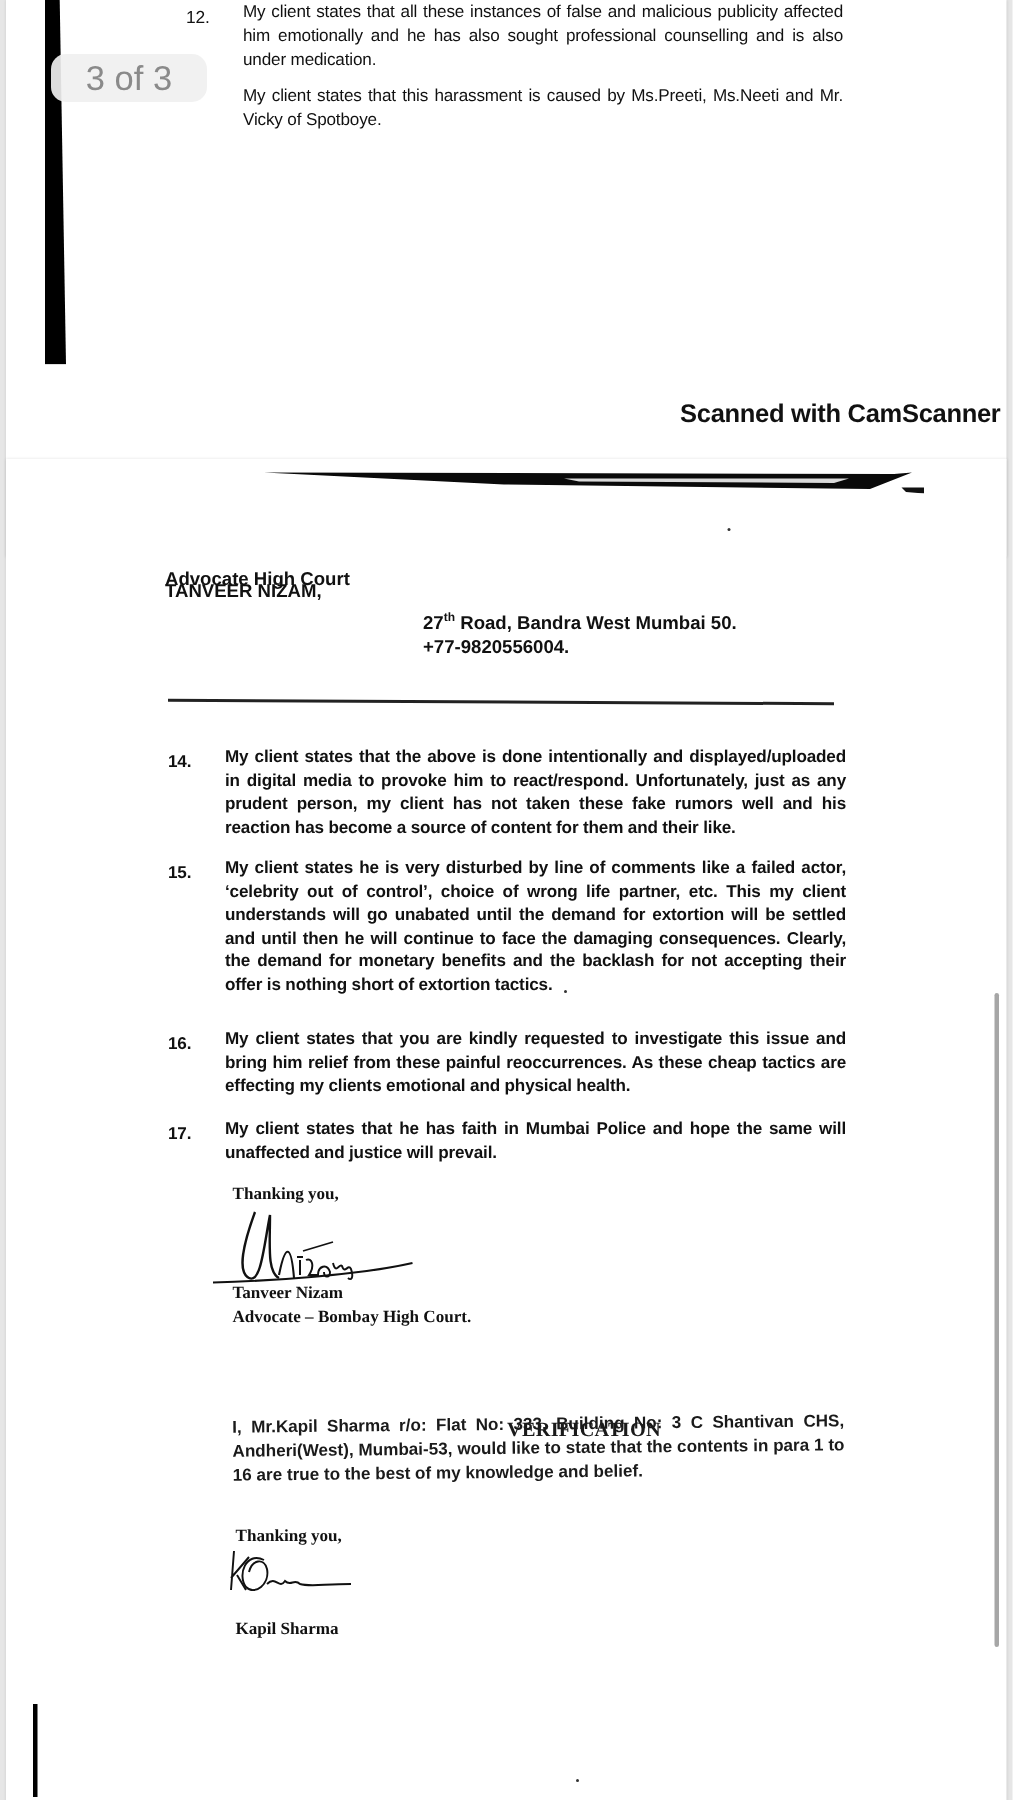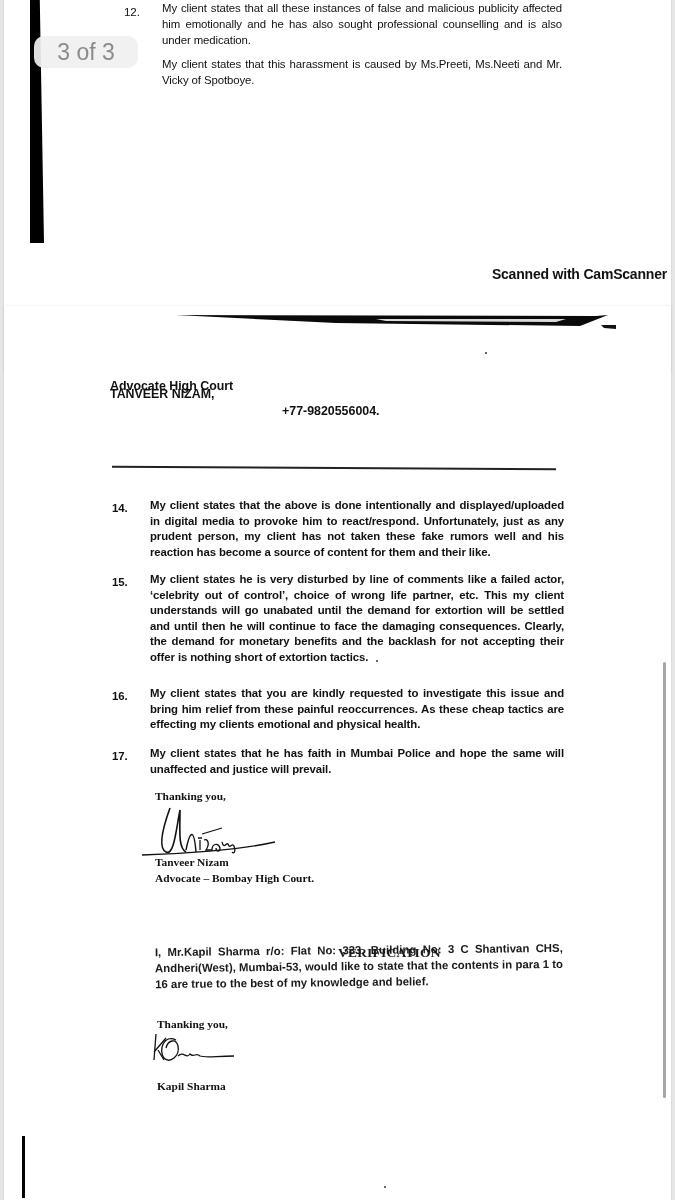--- a/index.html
+++ b/index.html
@@ -38,21 +38,21 @@
 
     #page-indicator {
       position: absolute; left: 34px; top: 36px; width: 104px; height: 32px;
       background: rgba(240,240,240,0.92); border-radius: 10px;
       font-family: "Liberation Sans", sans-serif; font-size: 23px; color: #8a8a8a;
       display: flex; align-items: center; justify-content: center;
     }
 
     #camscanner {
       position: absolute; right: 8px; top: 266px;
-      font-family: "Liberation Sans", sans-serif; font-weight: bold; font-size: 14px; color: #111;
+      font-family: "Liberation Sans", sans-serif; font-weight: bold; font-size: 17px; color: #111;
       letter-spacing: -0.2px;
     }
 
     #scan-smudge {
       position: absolute; left: 176px; top: 313px; width: 440px; height: 16px;
     }
 
     .letterhead { position: absolute; font-family: "Liberation Sans", sans-serif; font-weight: bold; font-size: 12.4px; line-height: 15px; color: #111; }
     #lh-name { left: 110px; top: 363px; margin-top: 24px; }
     #lh-title { left: 110px; top: 379px; }
@@ -105,20 +105,21 @@
 
 <svg id="scan-smudge" viewBox="0 0 440 16">
   <path d="M0 2 L420 3 L432 2 L404 13 L160 10 Z" fill="#0a0a0a"></path>
   <path d="M200 6 L390 6 L380 9 L210 8 Z" fill="#ffffff" opacity="0.85"></path>
   <path d="M425 12 L440 12 L440 16 L428 15 Z" fill="#111"></path>
 </svg>
 
 <div class="letterhead" id="lh-name">TANVEER NIZAM,</div>
 <div class="letterhead" id="lh-title">Advocate High Court</div>
 <div class="letterhead" id="lh-addr">
+  <div><span>27</span><sup style="font-size:8px">th</sup><span> Road, Bandra West Mumbai 50.</span></div>
   <div>+77-9820556004.</div>
 </div>
 <div id="lh-rule"></div>
 
 <div class="main-para doc-text" id="p14">
   <span class="para-num">14.</span>
   <div class="para-body">My client states that the above is done intentionally and displayed/uploaded in digital media to provoke him to react/respond. Unfortunately, just as any prudent person, my client has not taken these fake rumors well and his reaction has become a source of content for them and their like.</div>
 </div>
 <div class="main-para doc-text" id="p15">
   <span class="para-num">15.</span>

